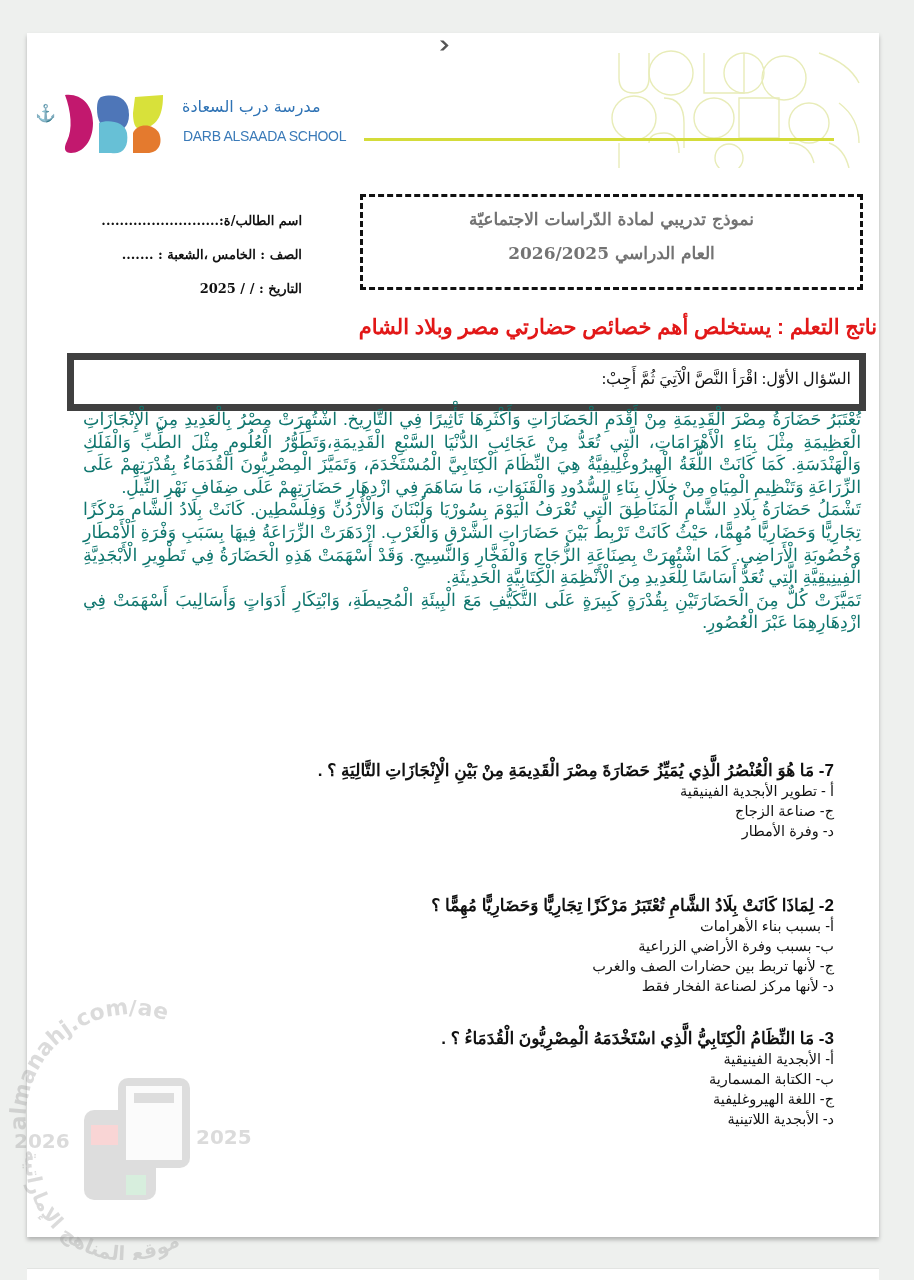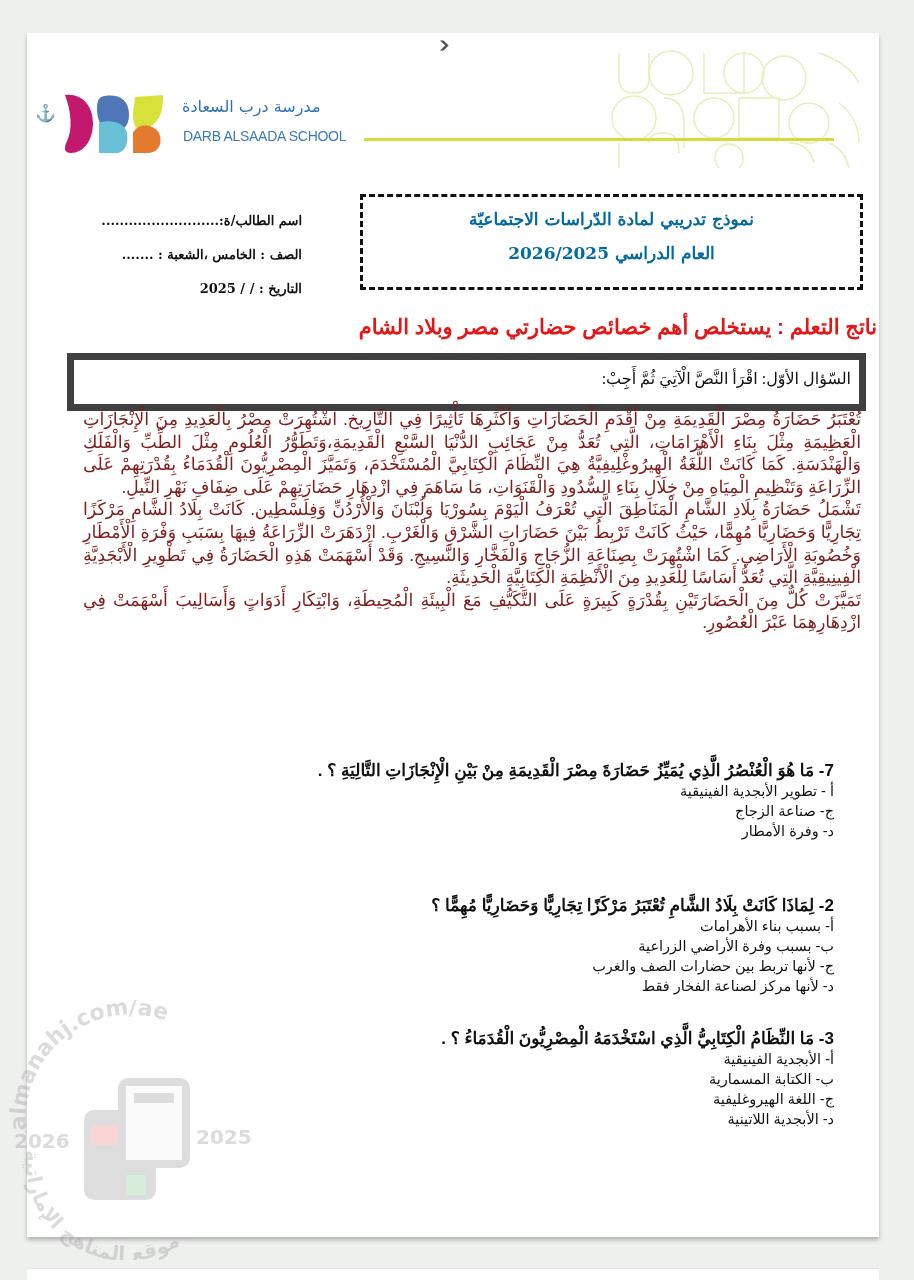--- a/index.html
+++ b/index.html
@@ -41,37 +41,37 @@
   .student-info {
     position: absolute; left: 65px; top: 167px; width: 210px;
     direction: rtl; font-size: 13px; font-weight: bold; color: #111;
     font-family: "DejaVu Serif", serif;
   }
   .student-info div { height: 26px; line-height: 26px; white-space: nowrap; margin-top: 8px; }
   .title-box {
     position: absolute; left: 333px; top: 161px; width: 497px; height: 90px;
     border: 3px dashed #111;
     text-align: center; direction: rtl;
-    font-family: "DejaVu Serif", serif; font-weight: bold; color: #0369a1;
+    font-family: "DejaVu Serif", serif; font-weight: bold; color: #737373;
   }
   .title-box .t1 { font-size: 17px; margin-top: 12px; }
   .title-box .t2 { font-size: 17px; margin-top: 14px; }
   .outcome {
     position: absolute; left: 190px; top: 282px; width: 660px;
     direction: rtl; text-align: right; color: #e21818; font-weight: bold; font-size: 21px;
   }
   .q-box {
     position: absolute; left: 40px; top: 320px; width: 785px; height: 44px;
     border: 7px solid #404040; direction: rtl;
     font-family: "Liberation Serif", serif; font-size: 16px; color: #111;
   }
   .q-box span { position: absolute; right: 8px; top: 9px; }
   .passage {
     position: absolute; left: 56px; top: 375px; width: 778px;
-    direction: rtl; text-align: justify; color: #7f1d1d;
+    direction: rtl; text-align: justify; color: #0f766e;
     font-family: "Liberation Serif", serif; font-size: 17.5px; line-height: 22.6px;
   }
   .passage p { margin: 0; }
   .question {
     position: absolute; direction: rtl; color: #111; right: 45px;
   }
   .question .qtext {
     font-weight: bold; font-size: 17px; font-family: "Liberation Sans", sans-serif;
     white-space: nowrap;
   }

